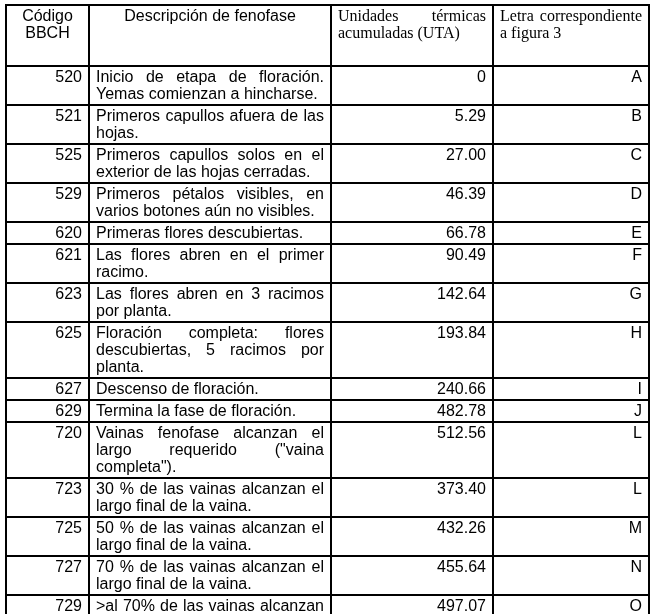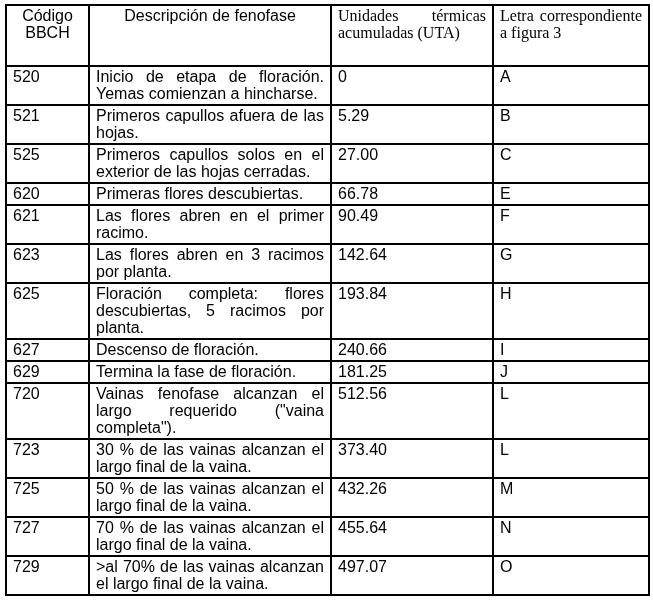--- a/index.html
+++ b/index.html
@@ -42,21 +42,21 @@
     text-align: center;
   }
   th.h-uta,
   th.h-letter {
     text-align: justify;
     font-family: Liberation Serif, serif;
   }
   td.code,
   td.uta,
   td.letter {
-    text-align: left;
+    text-align: right;
     padding-left: 2px;
     padding-right: 2px;
   }
   td.desc {
     text-align: justify;
   }
 </style>
 </head>
 <body>
 
@@ -91,20 +91,26 @@
     <td class="letter">B</td>
   </tr>
 
   <tr>
     <td class="code">525</td>
     <td class="desc">Primeros capullos solos en el exterior de las hojas cerradas.</td>
     <td class="uta">27.00</td>
     <td class="letter">C</td>
   </tr>
 
+  <tr>
+    <td class="code">529</td>
+    <td class="desc">Primeros pétalos visibles, en varios botones aún no visibles.</td>
+    <td class="uta">46.39</td>
+    <td class="letter">D</td>
+  </tr>
 
   <tr>
     <td class="code">620</td>
     <td class="desc">Primeras flores descubiertas.</td>
     <td class="uta">66.78</td>
     <td class="letter">E</td>
   </tr>
 
   <tr>
     <td class="code">621</td>
@@ -130,21 +136,21 @@
   <tr>
     <td class="code">627</td>
     <td class="desc">Descenso de floración.</td>
     <td class="uta">240.66</td>
     <td class="letter">I</td>
   </tr>
 
   <tr>
     <td class="code">629</td>
     <td class="desc">Termina la fase de floración.</td>
-    <td class="uta">181.25</td>
+    <td class="uta">482.78</td>
     <td class="letter">J</td>
   </tr>
 
   <tr>
     <td class="code">720</td>
     <td class="desc">Vainas fenofase alcanzan el largo requerido ("vaina completa").</td>
     <td class="uta">512.56</td>
     <td class="letter">L</td>
   </tr>
 

